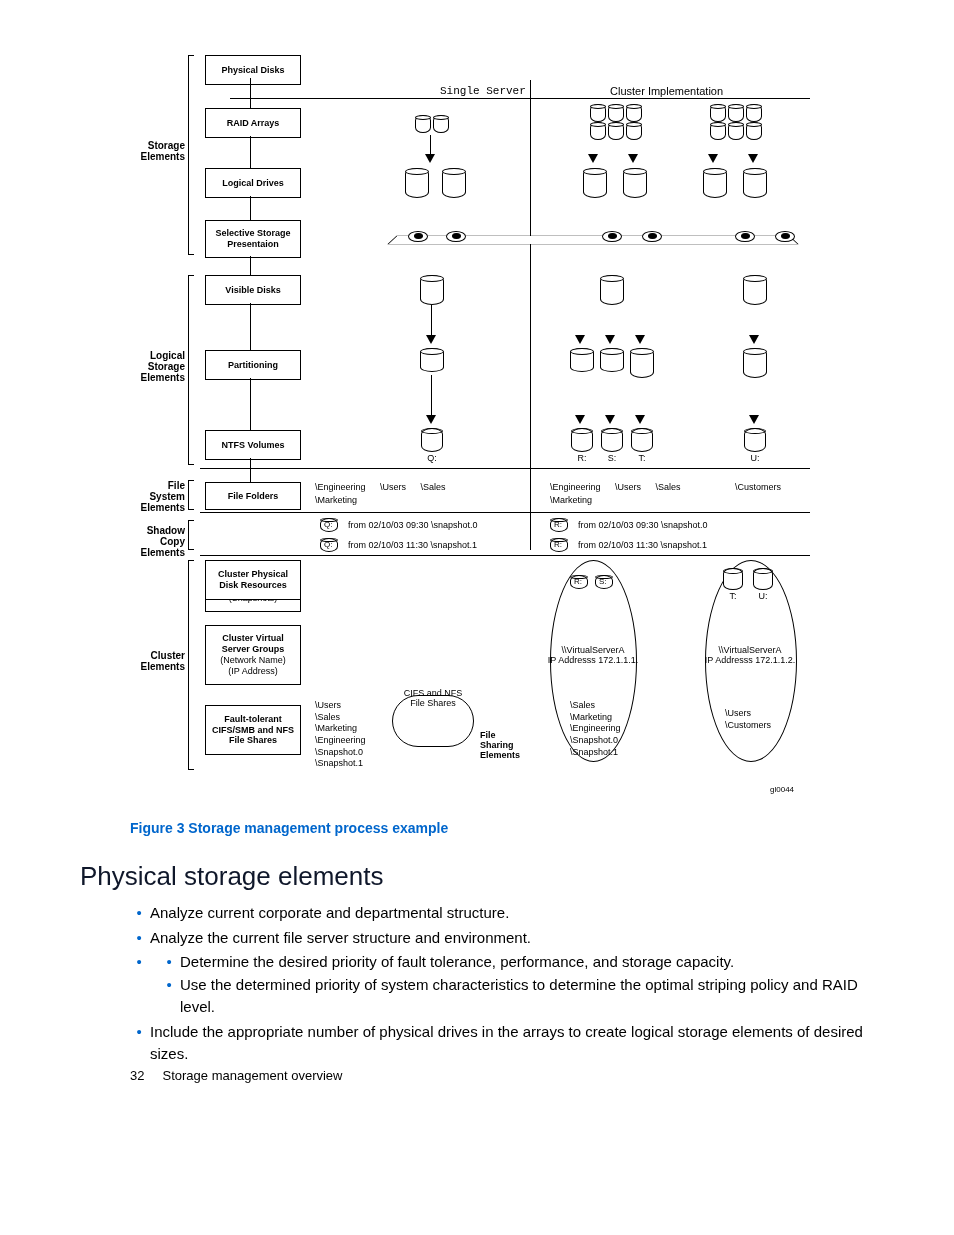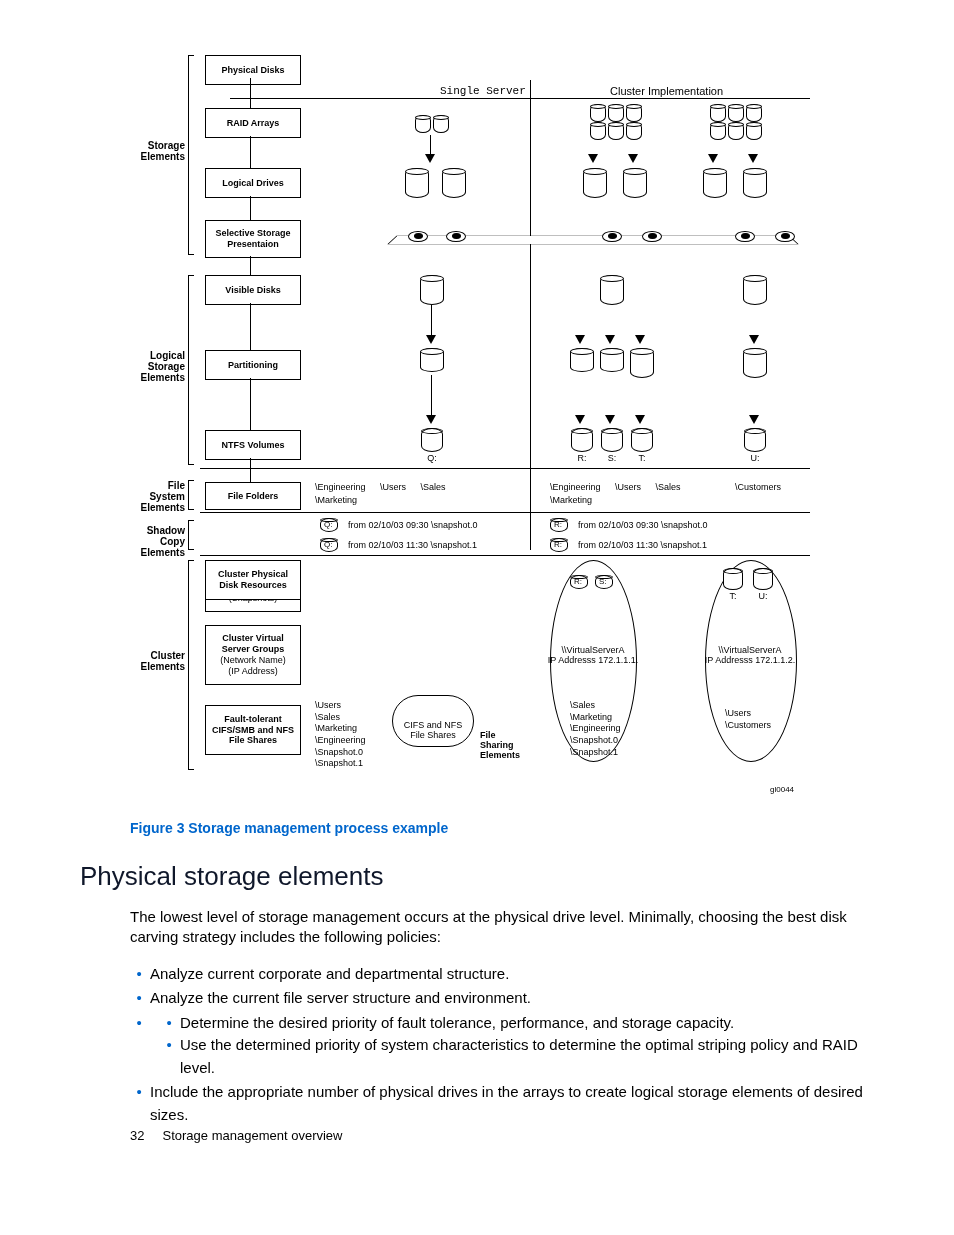--- a/index.html
+++ b/index.html
@@ -513,21 +513,21 @@
 
     <div class="sharelist" style="left:185px; top:650px;">
       <div>\Users</div>
       <div>\Sales</div>
       <div>\Marketing</div>
       <div>\Engineering</div>
       <div>\Snapshot.0</div>
       <div>\Snapshot.1</div>
     </div>
     <div class="vellipse" style="left:262px; top:645px; width:80px; height:50px; border-radius:40px;"></div>
-    <div class="vsrv" style="left:243px; top:670px;">CIFS and NFS<br>File Shares</div>
+    <div class="vsrv" style="left:243px; top:638px;">CIFS and NFS<br>File Shares</div>
     <div class="vertlabel" style="left:350px; top:680px;">File<br>Sharing<br>Elements</div>
 
     <div class="sharelist" style="left:440px; top:650px;">
       <div>\Sales</div>
       <div>\Marketing</div>
       <div>\Engineering</div>
       <div>\Snapshot.0</div>
       <div>\Snapshot.1</div>
     </div>
     <div class="sharelist" style="left:595px; top:658px;">
@@ -539,21 +539,20 @@
     <div class="hline" style="left:70px; top:462px; width:610px;"></div>
     <div class="hline" style="left:70px; top:505px; width:610px;"></div>
 
     <div class="imgcode" style="left:640px; top:735px;">gl0044</div>
   </div>
 
   <div class="figcaption">Figure 3 Storage management process example</div>
 
   <h2 class="subh">Physical storage elements</h2>
 
-  <p class="bodytext">The lowest level of storage management occurs at the physical drive level. Minimally, choosing the best disk carving strategy includes the following policies:</p>
 
   <ul class="outer">
     <li>Analyze current corporate and departmental structure.</li>
     <li>Analyze the current file server structure and environment.</li>
     <li>
       <ul class="inner">
         <li>Determine the desired priority of fault tolerance, performance, and storage capacity.</li>
         <li>Use the determined priority of system characteristics to determine the optimal striping policy and RAID level.</li>
       </ul>
     </li>

